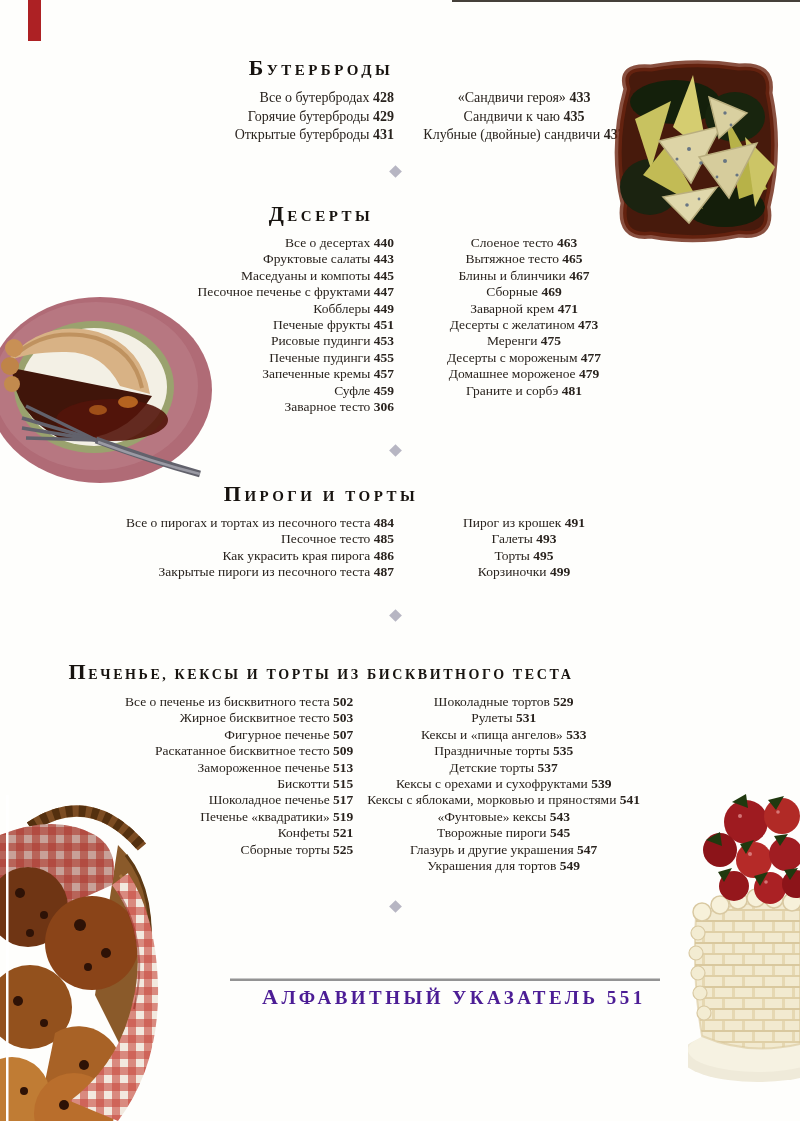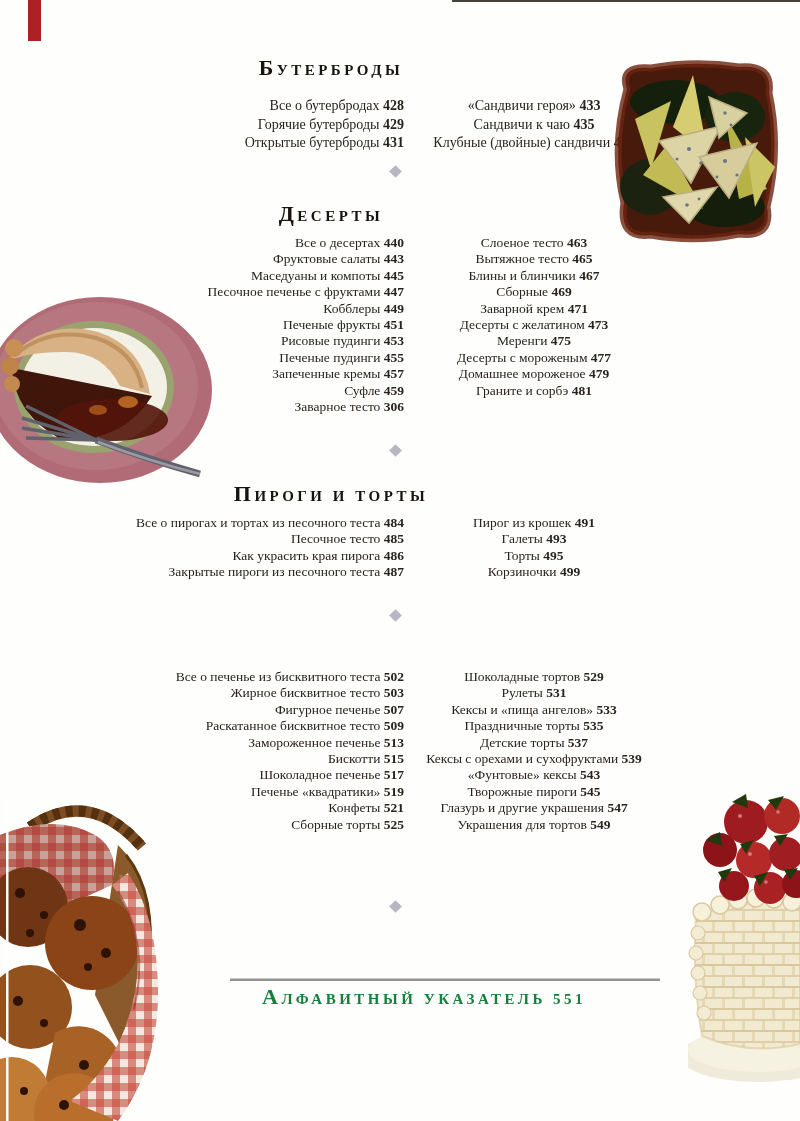--- a/index.html
+++ b/index.html
@@ -2,42 +2,42 @@
 <html><head>
 <meta charset="utf-8">
 <style>
   html,body{margin:0;padding:0;background:#ffffff;}
   .page{position:relative;width:800px;height:1121px;background:#fefefc;overflow:hidden;
         font-family:"Liberation Serif","DejaVu Serif",serif;color:#29231e;}
   
   .edge-tab{position:absolute;left:28px;top:0;width:13px;height:41px;}
   .top-line{position:absolute;left:452px;top:0;width:348px;height:2px;background:#45403a;}
   
-  .toc-section{position:absolute;left:12px;width:638px;}
+  .toc-section{position:absolute;left:2px;width:638px;}
   .s1{top:57px}.s2{top:203px}.s3{top:483px}.s4{top:661px}
   .section-title{margin:0;text-align:center;font-weight:700;font-size:15px;line-height:22px;
                  letter-spacing:3.5px;text-transform:uppercase;color:#17130f;}
   .section-title::first-letter{font-size:22px;}
   .s4 .section-title{font-size:14px;letter-spacing:2.6px;}
   .cols{display:flex;margin-top:8px;}
-  .s1 .cols{margin-top:16px;}
+  .s1 .cols{margin-top:8px;}
   .col{list-style:none;margin:0;padding:0;}
   .col.left{width:392px;text-align:right;}
   .col.right{flex:1;text-align:center;margin-left:14px;}
   .col li{font-size:13.5px;line-height:16.4px;white-space:nowrap;}
   .s1 .col li{line-height:18.6px;font-size:14px;}
   .pg{font-weight:700;}
   
   .diamond{position:absolute;width:9px;height:9px;transform:rotate(45deg);}
   .d1{left:391px;top:167px}.d2{left:391px;top:446px}.d3{left:391px;top:611px}.d4{left:391px;top:902px}
   
   .rule{position:absolute;left:230px;top:978px;width:430px;height:2px;
         background:#939393;border-top:1px solid #c7c7c7;}
-  .index-line{position:absolute;left:262px;top:986px;margin:0;font-weight:700;font-size:15px;
-              line-height:22px;letter-spacing:3.5px;text-transform:uppercase;color:#15803d;}
+  .index-line{position:absolute;left:262px;top:986px;margin:0;font-weight:700;font-size:19px;
+              line-height:22px;letter-spacing:3.5px;text-transform:uppercase;color:#4c1d95;}
   .index-line::first-letter{font-size:22px;}
   
   .photo{position:absolute;}
   .photo svg{display:block;}
   .ph-sandwich{left:605px;top:57px;width:180px;height:188px;}
   .ph-pie{left:0;top:290px;width:215px;height:195px;}
   .ph-muffins{left:0;top:795px;width:165px;height:326px;}
   .ph-cake{left:688px;top:788px;width:112px;height:300px;}
 </style>
 </head>
@@ -107,40 +107,42 @@
       <ul class="col right">
           <li><span>Пирог из крошек</span> <b class="pg">491</b></li>
           <li><span>Галеты</span> <b class="pg">493</b></li>
           <li><span>Торты</span> <b class="pg">495</b></li>
           <li><span>Корзиночки</span> <b class="pg">499</b></li>
         </ul>
     </div>
   </section>
 
   <section class="toc-section s4">
+    <h2 class="section-title">Печенье, кексы и торты из бисквитного теста</h2>
     <div class="cols">
       <ul class="col left">
           <li><span>Все о печенье из бисквитного теста</span> <b class="pg">502</b></li>
           <li><span>Жирное бисквитное тесто</span> <b class="pg">503</b></li>
           <li><span>Фигурное печенье</span> <b class="pg">507</b></li>
           <li><span>Раскатанное бисквитное тесто</span> <b class="pg">509</b></li>
           <li><span>Замороженное печенье</span> <b class="pg">513</b></li>
           <li><span>Бискотти</span> <b class="pg">515</b></li>
           <li><span>Шоколадное печенье</span> <b class="pg">517</b></li>
           <li><span>Печенье «квадратики»</span> <b class="pg">519</b></li>
           <li><span>Конфеты</span> <b class="pg">521</b></li>
           <li><span>Сборные торты</span> <b class="pg">525</b></li>
         </ul>
       <ul class="col right">
           <li><span>Шоколадные тортов</span> <b class="pg">529</b></li>
           <li><span>Рулеты</span> <b class="pg">531</b></li>
           <li><span>Кексы и «пища ангелов»</span> <b class="pg">533</b></li>
           <li><span>Праздничные торты</span> <b class="pg">535</b></li>
           <li><span>Детские торты</span> <b class="pg">537</b></li>
           <li><span>Кексы с орехами и сухофруктами</span> <b class="pg">539</b></li>
+          <li><span>Кексы с яблоками, морковью и пряностями</span> <b class="pg">541</b></li>
           <li><span>«Фунтовые» кексы</span> <b class="pg">543</b></li>
           <li><span>Творожные пироги</span> <b class="pg">545</b></li>
           <li><span>Глазурь и другие украшения</span> <b class="pg">547</b></li>
           <li><span>Украшения для тортов</span> <b class="pg">549</b></li>
         </ul>
     </div>
   </section>
 
   <div class="diamond d1" style="background: rgb(183, 182, 195);"></div>
   <div class="diamond d2" style="background: rgb(183, 182, 195);"></div>

